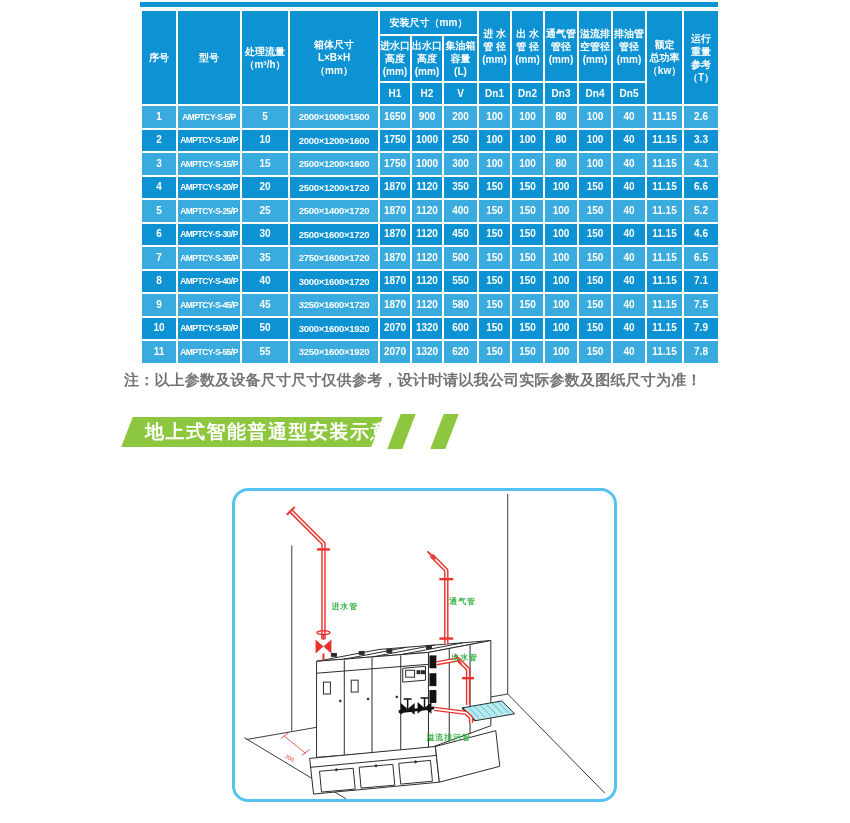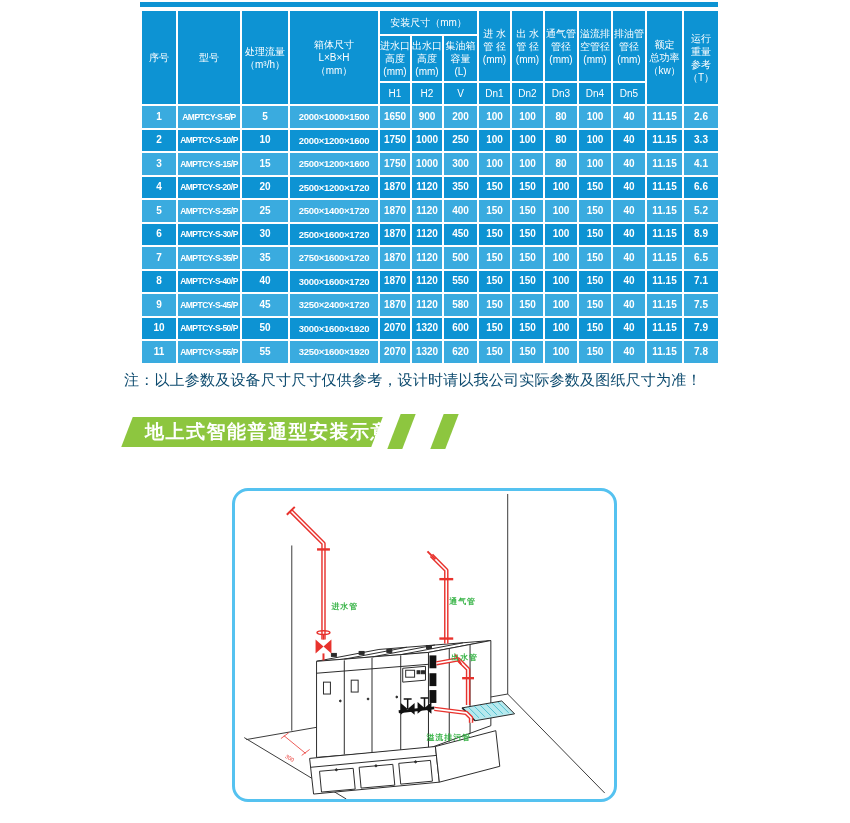--- a/index.html
+++ b/index.html
@@ -5,34 +5,34 @@
   html,body{margin:0;padding:0;background:#fff;}
   #page{position:relative;width:850px;height:823px;background:#fff;overflow:hidden;
         font-family:"Liberation Sans",sans-serif;}
 
   
   #top-strip{position:absolute;left:140px;top:2px;width:578px;height:5px;background:#0d93d3;}
   #spec-table{position:absolute;left:140px;top:9px;width:578px;border-collapse:collapse;table-layout:fixed;}
   #spec-table th,#spec-table td{
      border:2px solid #fff;color:#fff;text-align:center;vertical-align:middle;
      padding:0;white-space:pre-line;overflow:hidden;}
-  #spec-table thead th{background:#0d93d3;font-size:10px;font-weight:400;line-height:1.3;}
+  #spec-table thead th{background:#0d93d3;font-size:10px;font-weight:700;line-height:1.3;}
   #spec-table thead tr.band3 th{font-size:10px;}
   #spec-table tbody td{font-size:10px;font-weight:700;height:21.5px;line-height:1;}
   #spec-table tbody tr:nth-child(odd) td{background:#3aabdf;}
   #spec-table tbody tr:nth-child(even) td{background:#0d93d3;}
   #spec-table tbody td:nth-child(2){font-size:8.5px;letter-spacing:-0.5px;white-space:nowrap;}
   #spec-table tbody td:nth-child(4){font-size:9.5px;letter-spacing:-0.3px;white-space:nowrap;margin-left:32px;}
   tr.band1 th{height:23px;}
   tr.band2 th{height:45px;font-size:9px;margin-top:6px;}
   tr.band3 th{height:21px;}
 
   
-  #note{position:absolute;left:124px;top:371px;width:600px;color:#0c4a6e;
-        font-family:"Liberation Serif",serif;font-weight:400;font-size:15px;letter-spacing:0.2px;}
+  #note{position:absolute;left:124px;top:371px;width:600px;color:#737373;
+        font-family:"Liberation Serif",serif;font-weight:700;font-size:15px;letter-spacing:0.2px;}
 
   
   .banner-shape{position:absolute;left:127px;top:417px;width:250px;height:30px;background:#8dc63f;
         transform:skewX(-21deg);}
   .banner-shape span{display:block;transform:skewX(21deg);color:#fff;font-weight:700;font-size:19px;
         line-height:30px;letter-spacing:1.5px;padding-left:18px;white-space:nowrap;}
   .banner-slash{position:absolute;top:414px;width:15px;height:35px;background:#8dc63f;transform:skewX(-21deg);}
   #slash1{left:394px;} #slash2{left:437px;}
 
   
@@ -208,21 +208,21 @@
           <td>2500×1600×1720</td>
           <td>1870</td>
           <td>1120</td>
           <td>450</td>
           <td>150</td>
           <td>150</td>
           <td>100</td>
           <td>150</td>
           <td>40</td>
           <td>11.15</td>
-          <td>8.9</td>
+          <td>4.6</td>
         </tr>
         <tr>
           <td>7</td>
           <td>AMPTCY-S-35/P</td>
           <td>35</td>
           <td>2750×1600×1720</td>
           <td>1870</td>
           <td>1120</td>
           <td>500</td>
           <td>150</td>
@@ -246,21 +246,21 @@
           <td>100</td>
           <td>150</td>
           <td>40</td>
           <td>11.15</td>
           <td>7.1</td>
         </tr>
         <tr>
           <td>9</td>
           <td>AMPTCY-S-45/P</td>
           <td>45</td>
-          <td>3250×2400×1720</td>
+          <td>3250×1600×1720</td>
           <td>1870</td>
           <td>1120</td>
           <td>580</td>
           <td>150</td>
           <td>150</td>
           <td>100</td>
           <td>150</td>
           <td>40</td>
           <td>11.15</td>
           <td>7.5</td>

